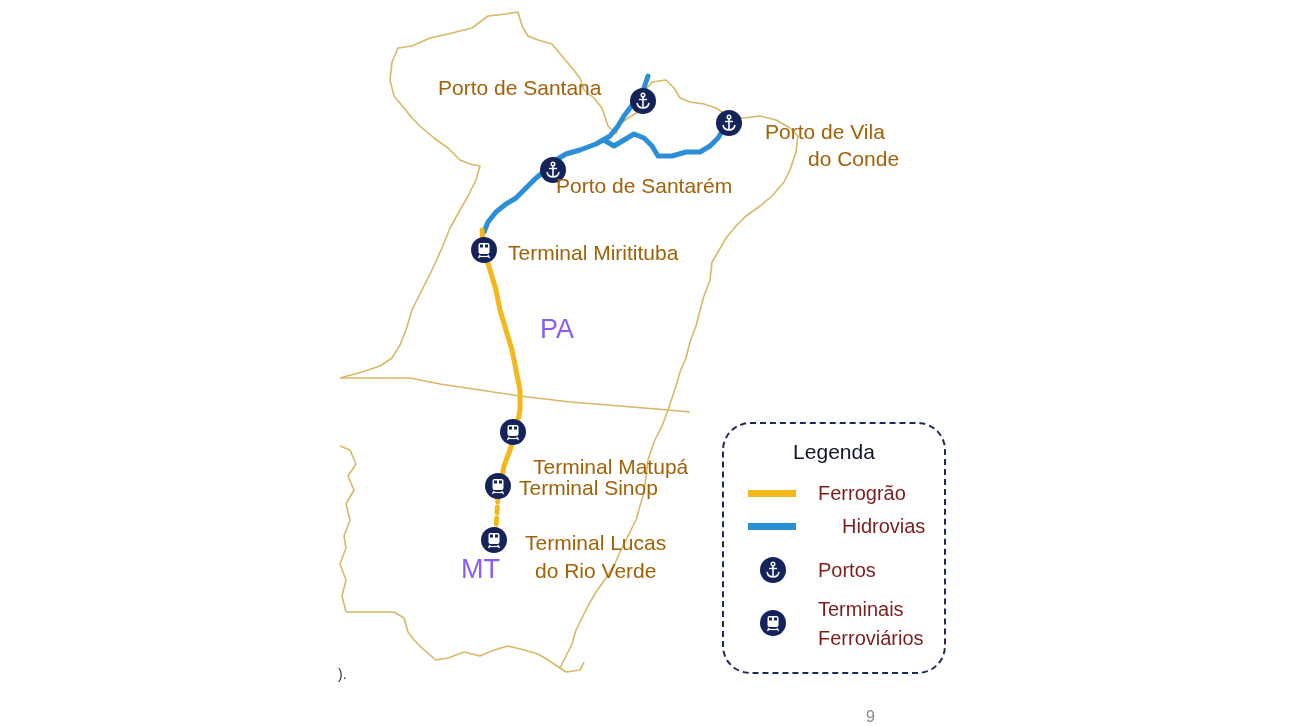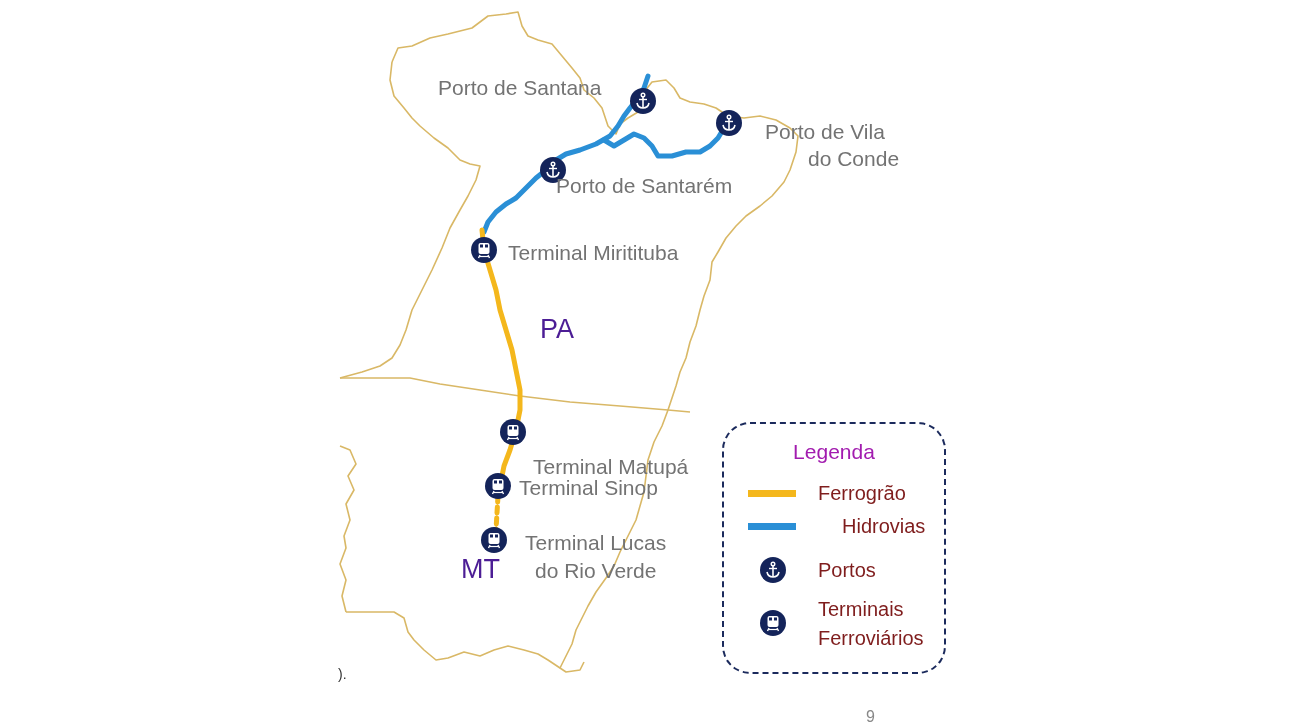--- a/index.html
+++ b/index.html
@@ -1,24 +1,24 @@
 <!DOCTYPE html>
 <html><head>
 <meta charset="utf-8">
 <style>
   html, body { margin:0; padding:0; background:#ffffff; }
   body { width:1290px; height:726px; position:relative; overflow:hidden;
          font-family:"Liberation Sans", sans-serif; }
   #map { position:absolute; left:0; top:0; width:1290px; height:726px; }
-  .lbl { position:absolute; color:#737373; font-size:21px; line-height:27px; white-space:nowrap; }
-  .state { position:absolute; color:#4c1d95; font-size:27px; }
+  .lbl { position:absolute; color:#a16207; font-size:21px; line-height:27px; white-space:nowrap; }
+  .state { position:absolute; color:#8b5cf6; font-size:27px; }
   .legend { position:absolute; left:722px; top:422px; width:224px; height:252px;
             border:2px dashed #1b2a5c; border-radius:28px; box-sizing:border-box; }
   .legend-title { position:absolute; left:0; width:100%; top:16px; text-align:center;
-                  color:#a21caf; font-size:21px; }
+                  color:#0f172a; font-size:21px; }
   .leg-row { position:absolute; left:24px; display:flex; align-items:center; }
   .leg-swatch { width:48px; height:7px; }
   .leg-text { position:absolute; left:94px; color:#7f1d1d; font-size:20px; line-height:25px; white-space:nowrap; }
   .foot { position:absolute; color:#888; font-size:16px; }
 </style>
 </head>
 <body>
 
 <svg id="map" viewBox="0 0 1290 726" xmlns="http://www.w3.org/2000/svg">
   <defs>

